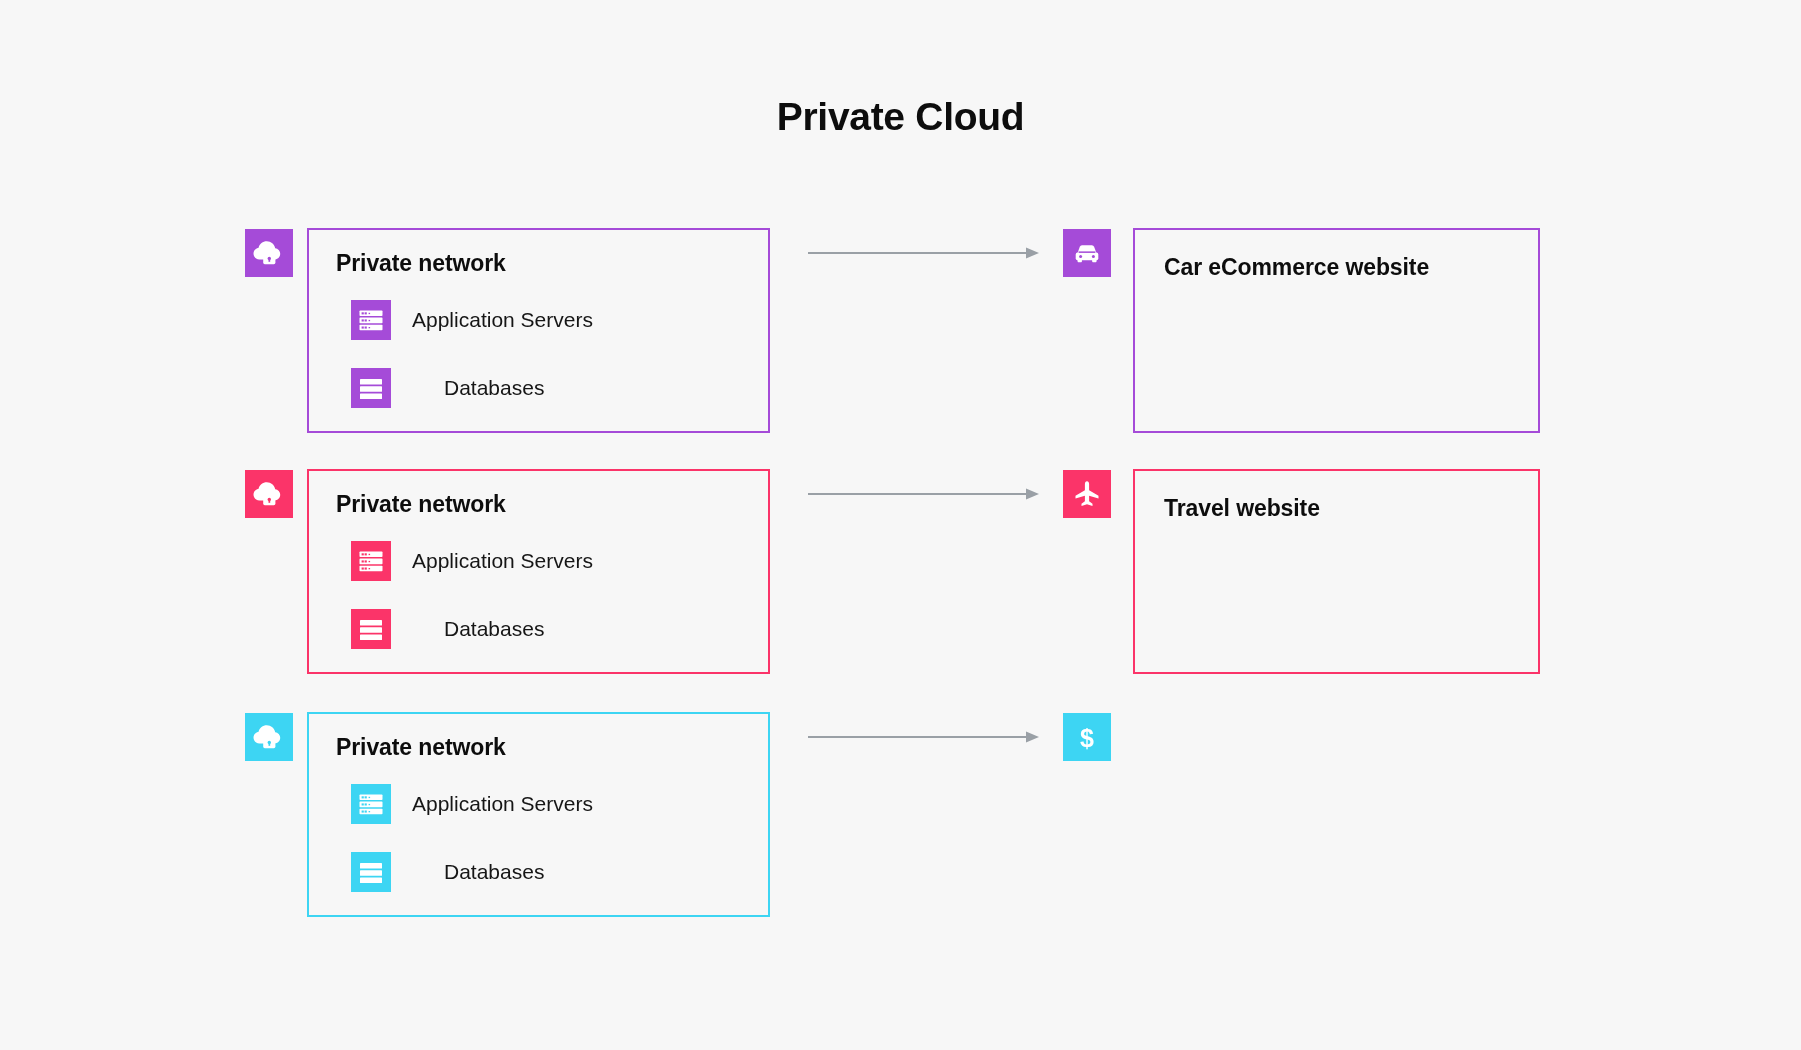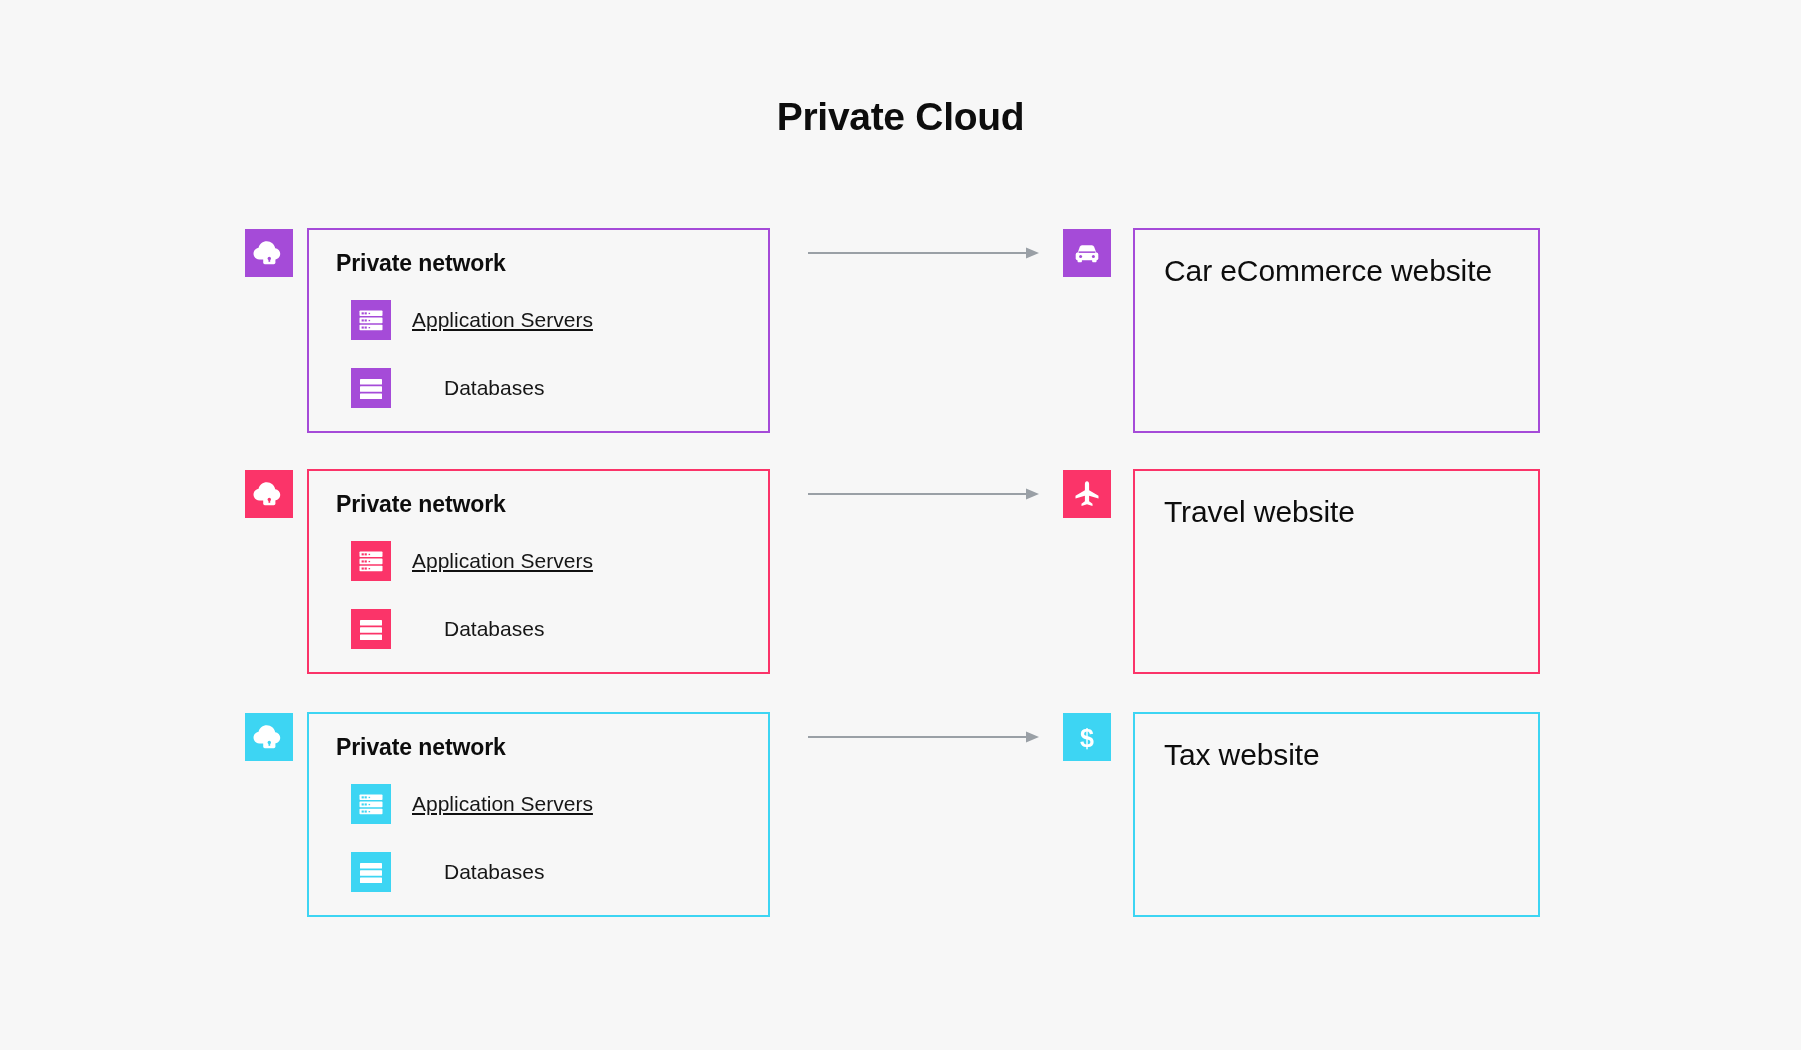--- a/index.html
+++ b/index.html
@@ -84,33 +84,33 @@
   .panel-title {
     position: absolute;
     left: 27px;
     top: 20px;
     font-size: 23px;
     font-weight: 700;
     color: #0d0d0d;
     letter-spacing: -0.1px;
   }
   .site .panel-title {
-    font-weight: 400;
+    font-weight: 700;
     left: 29px;
     top: 24px;
-    font-size: 30px;
+    font-size: 23px;
   }
 
   .service {
     position: absolute;
     left: 42px;
     display: flex;
     align-items: center;
   }
-  .service.s0 { top: 70px; text-decoration: underline; }
+  .service.s0 { top: 70px; }
   .service.s1 { top: 138px; gap: 32px; }
 
   .service-icon {
     width: 40px;
     height: 40px;
     display: flex;
     align-items: center;
     justify-content: center;
     flex: none;
   }
@@ -341,18 +341,15 @@
       </svg>
     </div>
 
     <div class="badge right">
       <svg width="48" height="48" viewBox="0 0 48 48">
         <rect class="bg2" x="0" y="0" width="48" height="48" fill="#3dd5f3"></rect>
         <text x="24" y="33.5" text-anchor="middle" font-family="Liberation Sans, sans-serif" font-size="25" font-weight="700" fill="#ffffff">$</text>
       </svg>
     </div>
 
-    <div class="panel site" style="border-color: rgb(61, 213, 243);">
-      <div class="panel-title">Tax website</div>
-    </div>
   </div>
 
 </div>
 
 </body></html>

